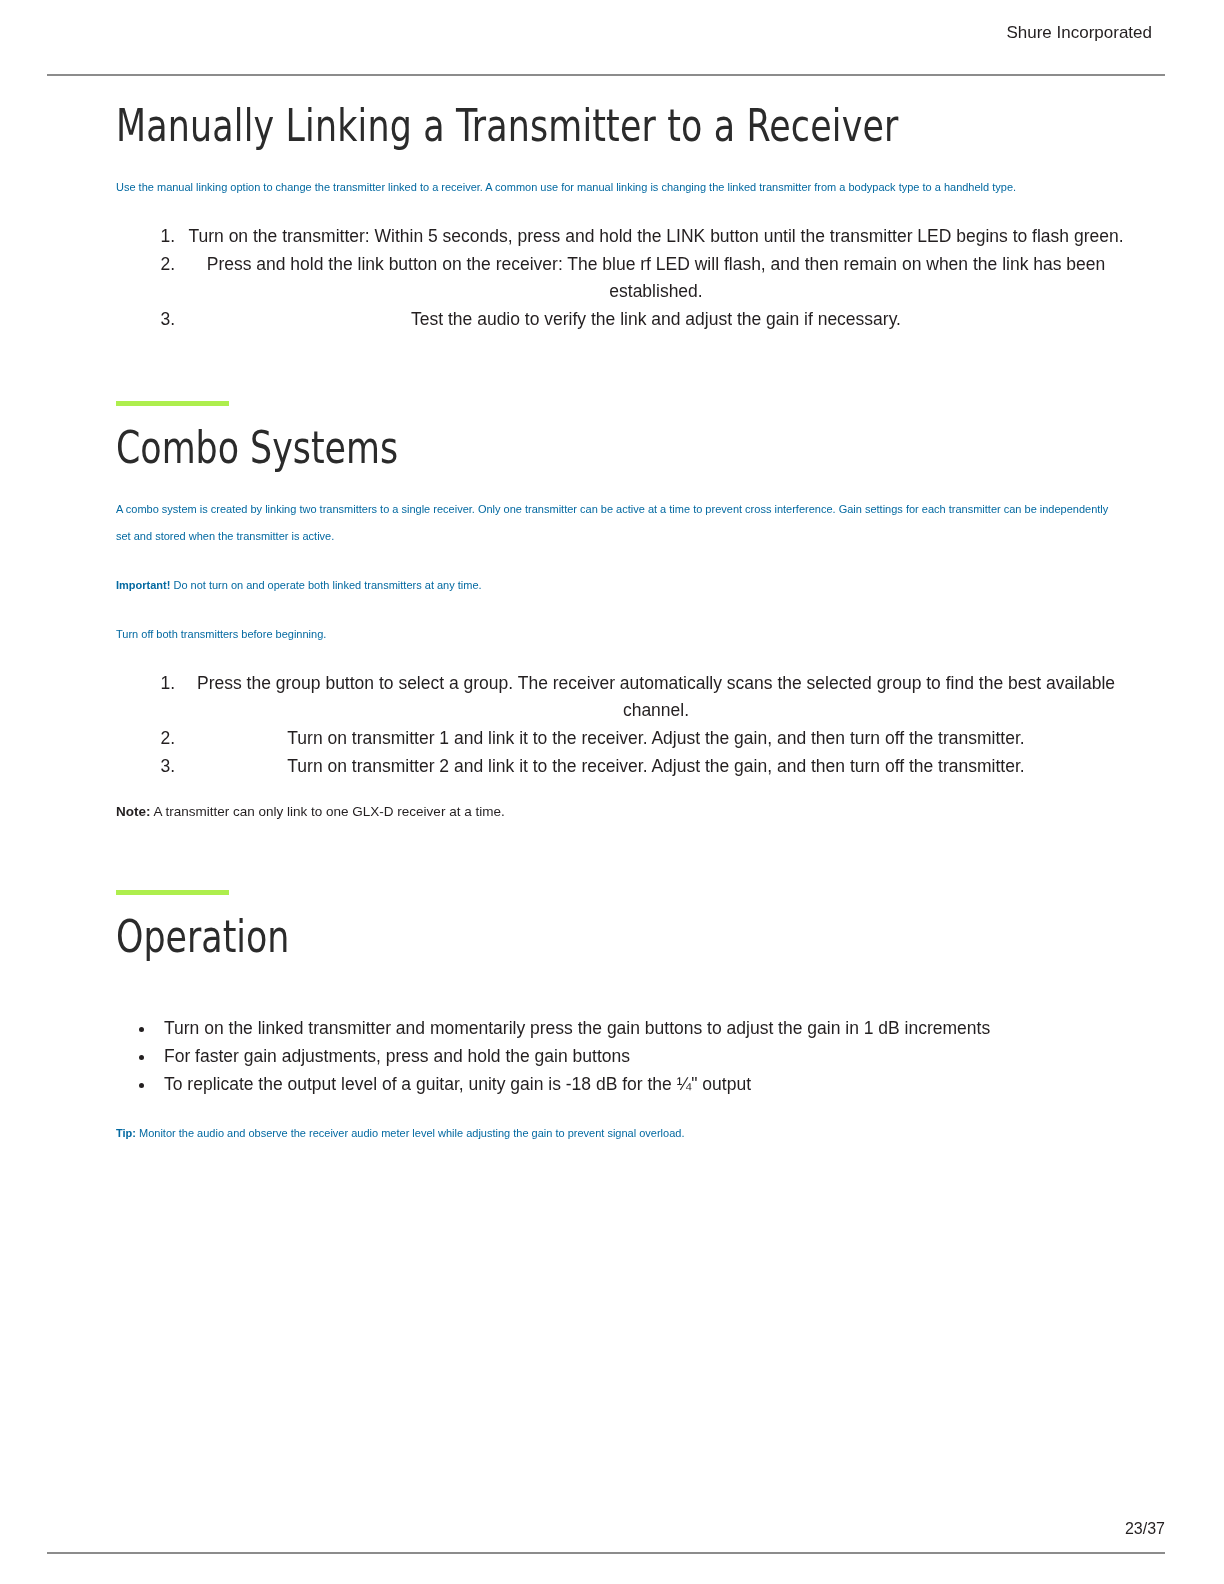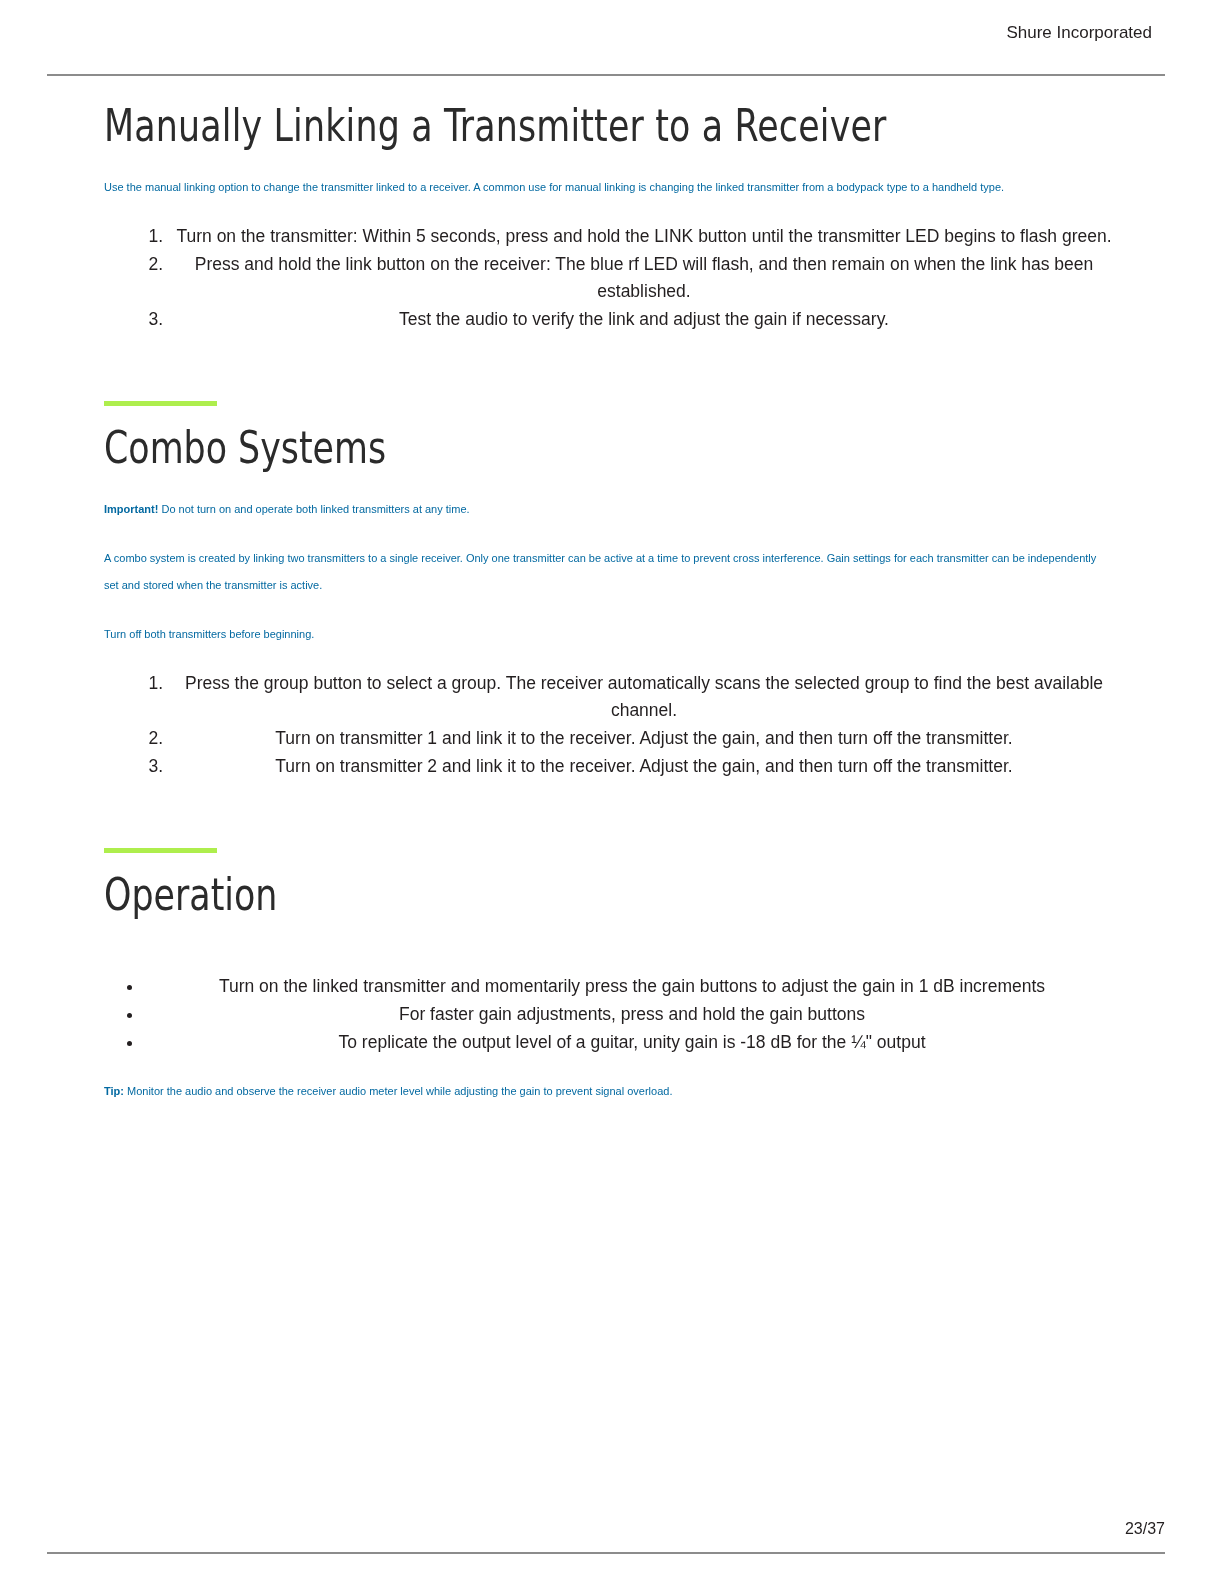--- a/index.html
+++ b/index.html
@@ -43,21 +43,21 @@
     left: 47px;
     right: 47px;
     top: 74px;
     height: 2px;
     background: #8c8c8c;
   }
 
   
   .content {
     position: absolute;
-    left: 104px;
+    left: 116px;
     top: 100px;
     width: 1008px;
   }
 
   h1.doc-title {
     font-family: "DejaVu Sans Condensed", "Liberation Sans Narrow", "Liberation Sans", sans-serif;
     font-stretch: condensed;
     font-weight: 400;
     font-size: 44px;
     line-height: 52px;
@@ -120,21 +120,20 @@
     margin: 0 0 22px 0;
     padding-left: 40px;
     list-style-type: disc;
   }
   ul.bullets li {
     font-size: 17.5px;
     line-height: 27px;
     color: #231f20;
     margin: 0 0 1px 0;
     padding-left: 8px;
-    text-align: center;
   }
 
   p.note {
     font-size: 13.5px;
     line-height: 20px;
     color: #231f20;
     margin: 0 0 22px 0;
   }
 
   .spacer-lg { height: 46px; }
@@ -178,32 +177,33 @@
       <li>Press and hold the link button on the receiver: The blue rf LED will flash, and then remain on when the link has been established.</li>
       <li>Test the audio to verify the link and adjust the gain if necessary.</li>
     </ol>
 
     <div class="spacer-lg"></div>
 
     <div class="section">
       <div class="accent-rule"></div>
       <h2 class="section-title">Combo Systems</h2>
 
+      <p class="body-text">A combo system is created by linking two transmitters to a single receiver. Only one transmitter can be active at a time to prevent cross interference. Gain settings for each transmitter can be independently set and stored when the transmitter is active.</p>
+
       <p class="body-text"><span class="lead-in">Important!</span><span> Do not turn on and operate both linked transmitters at any time.</span></p>
-
-      <p class="body-text">A combo system is created by linking two transmitters to a single receiver. Only one transmitter can be active at a time to prevent cross interference. Gain settings for each transmitter can be independently set and stored when the transmitter is active.</p>
 
       <p class="body-text">Turn off both transmitters before beginning.</p>
 
       <ol class="steps">
         <li>Press the group button to select a group. The receiver automatically scans the selected group to find the best available channel.</li>
         <li>Turn on transmitter 1 and link it to the receiver. Adjust the gain, and then turn off the transmitter.</li>
         <li>Turn on transmitter 2 and link it to the receiver. Adjust the gain, and then turn off the transmitter.</li>
       </ol>
 
+      <p class="note"><span class="lead-in">Note:</span><span> A transmitter can only link to one GLX-D receiver at a time.</span></p>
     </div>
 
     <div class="spacer-lg"></div>
 
     <div class="section">
       <div class="accent-rule"></div>
       <h2 class="section-title">Operation</h2>
 
       <div class="spacer-md"></div>
 

